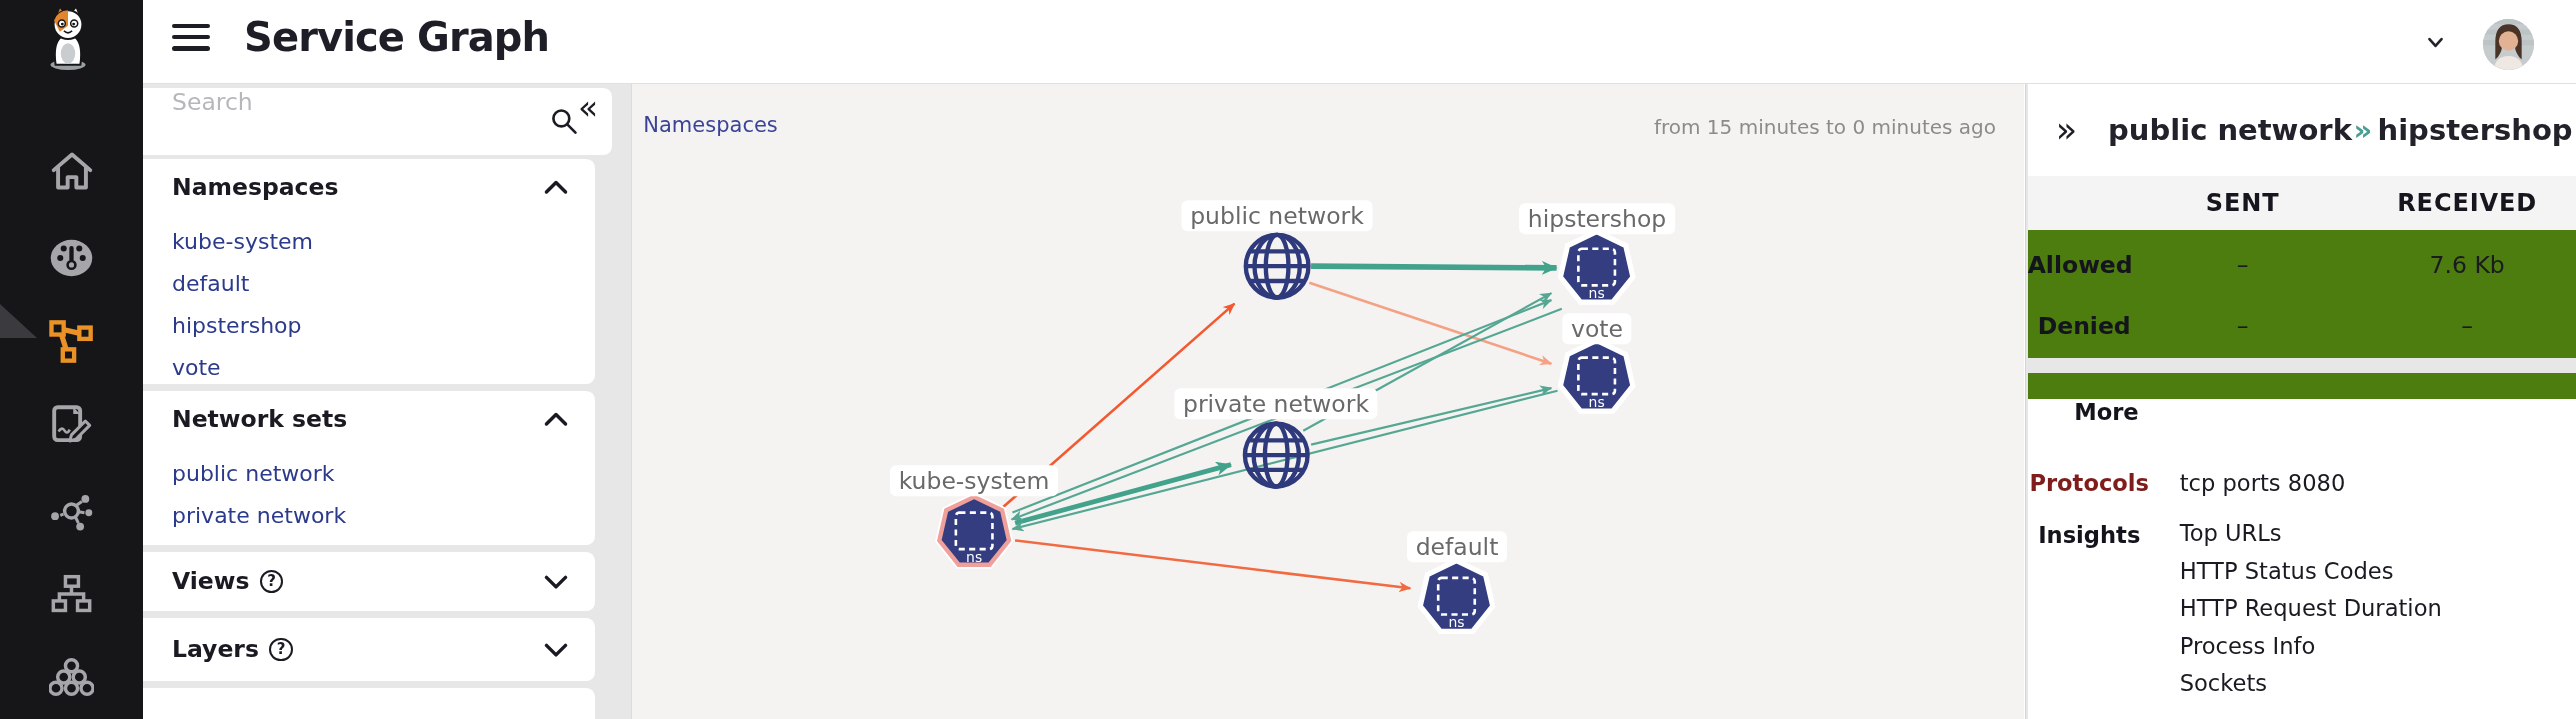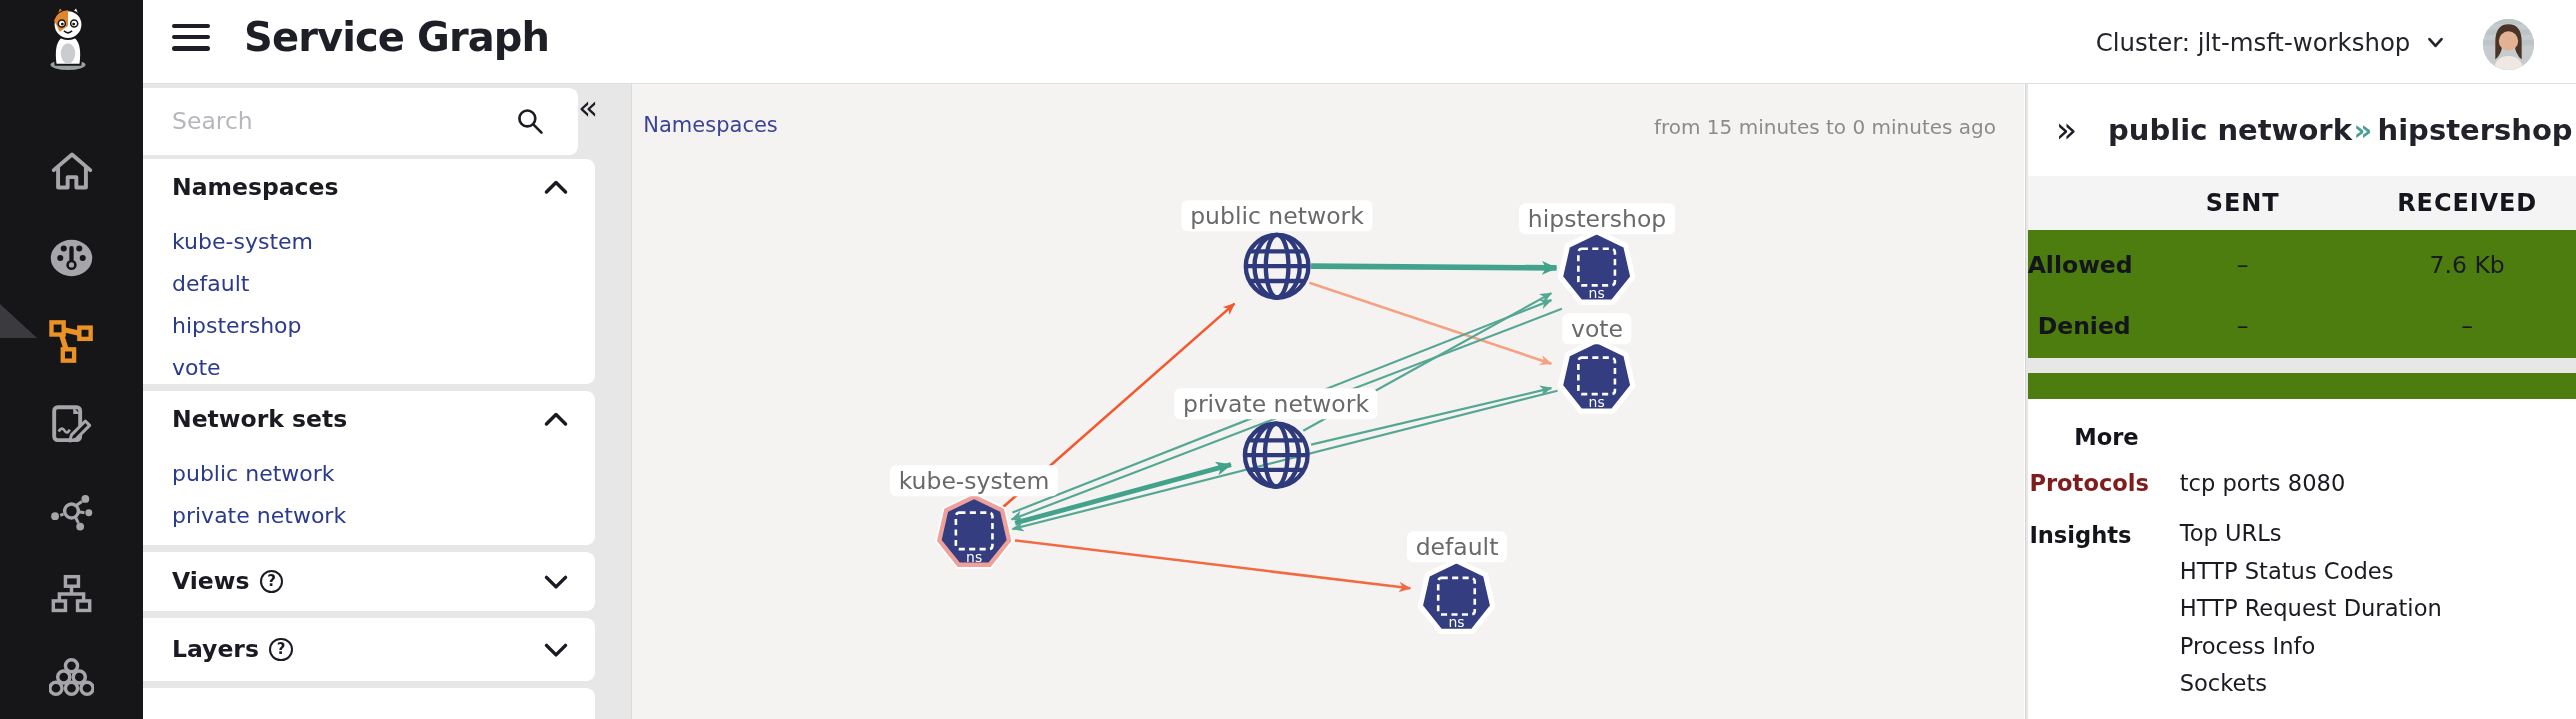--- a/index.html
+++ b/index.html
@@ -19,21 +19,21 @@
   .chev-down-sm { width:19px; height:19px; }
   .avatar { position:absolute; right:42px; top:19px; width:51px; height:51px; border-radius:50%; overflow:hidden; background:#c9cfd2; }
   
   .leftnav { position:absolute; left:0; top:0; width:143px; height:719px; background:#161618; z-index:5; }
   .logo { position:absolute; left:19px; top:5.2px; }
   .nav-ic { position:absolute; left:48px; width:47px; height:47px; display:flex; align-items:center; justify-content:center; cursor:pointer; }
   .wedge { position:absolute; left:0; top:304px; width:0; height:0; border-left:37px solid #3a3a3f; border-top:34px solid transparent; }
   
   .sidebar { position:absolute; left:143px; top:84px; width:489px; height:636px; background:#e8e7e7; display:flex; flex-direction:column; padding-top:3.5px; }
   .card { background:#ffffff; border-radius:0 8.7px 8.7px 0; flex:none; position:relative; }
-  .search-card { height:67px; width:435px; margin-bottom:4.4px; display:flex; align-items:center; }
+  .search-card { height:67px; width:469px; margin-bottom:4.4px; display:flex; align-items:flex-start; }
   .search-input { border:none; outline:none; font-size:23.5px; color:#3a3a3a; padding-left:29px; width:340px; font-family:inherit; background:transparent; }
   .search-input::placeholder { color:#b7b7bb; }
   .search-ic { position:absolute; right:33px; top:19px; }
   .collapse-ic { position:absolute; left:578px; top:91px; font-size:33px; color:#1c1c24; line-height:1; cursor:pointer; z-index:6; }
   .sec-card { width:452px; padding-left:29px; margin-bottom:7px; }
   .sec-head { height:57px; display:flex; align-items:center; cursor:pointer; }
   .sec-title { font-size:23.5px; font-weight:bold; color:#1a1a22; }
   .sec-chev { position:absolute; right:26px; }
   .help-badge { width:23.5px; height:23.5px; border:2.2px solid #1a1a22; border-radius:50%; margin-left:10.5px; display:inline-flex; align-items:center; justify-content:center; font-size:15px; font-weight:bold; color:#1a1a22; }
   .sec-items { list-style:none; margin-top:5.2px; }
@@ -69,21 +69,20 @@
 <div class="app">
 
   <div class="header">
     <div class="hamburger">
         <span></span>
         <span></span>
         <span></span>
       </div>
     <div class="app-title">Service Graph</div>
     <div class="cluster-box">
-      <span class="cluster-label">Cluster: jlt-msft-workshop</span>
       <svg class="chev-down-sm" viewBox="0 0 22 22">
           <polyline points="4,7 11,15 18,7" fill="none" stroke="#23232b" stroke-width="3" stroke-linecap="round" stroke-linejoin="round"></polyline>
         </svg>
     </div>
     <div class="avatar">
       <svg width="51" height="51" viewBox="0 0 58 58">
         <rect width="58" height="58" fill="#c6ccce"></rect>
         <rect y="0" width="58" height="6" fill="#bdc4c6"></rect>
           <rect y="12" width="58" height="6" fill="#bdc4c6"></rect>
           <rect y="24" width="58" height="6" fill="#bdc4c6"></rect>
@@ -347,31 +346,31 @@
     </div>
 
     <div class="p-row" style="top:210px; height:64px;">
       <span class="lab">Denied</span>
       <span class="val">–</span>
       <span class="val">–</span>
     </div>
 
     <div class="p-row" style="top:289px; height:26px;"></div>
 
-    <div class="p-kv p-more" style="top:315px; height:51px; align-items:flex-end;">
+    <div class="p-kv p-more" style="top:315px; height:51px; align-items:flex-start;">
       <span class="k">More</span>
     </div>
 
     <div class="p-kv" style="top:366px; height:270px; padding-top:20px;">
       <div style="display:contents">
         <div style="position:absolute; left:1.7px; top:20px; width:111px; text-align:right;">
           <span style="font-size:22.6px; font-weight:bold; color:#7f1d1d;">Protocols</span>
         </div>
         <div style="position:absolute; left:152px; top:20px; font-size:22.6px; color:#1a1a22;">tcp ports 8080</div>
-        <div style="position:absolute; left:1.7px; top:72px; width:111px; ">
+        <div style="position:absolute; left:1.7px; top:72px; width:111px; text-align:right;">
           <span style="font-size:22.6px; font-weight:bold; color:#14141c;">Insights</span>
         </div>
         <div class="insights-list" id="insights-list" style="position:absolute; left:152px; top:72px; font-size:22.6px; color:#1a1a22;">
             <div>Top URLs</div>
             <div>HTTP Status Codes</div>
             <div>HTTP Request Duration</div>
             <div>Process Info</div>
             <div>Sockets</div>
           </div>
       </div>

